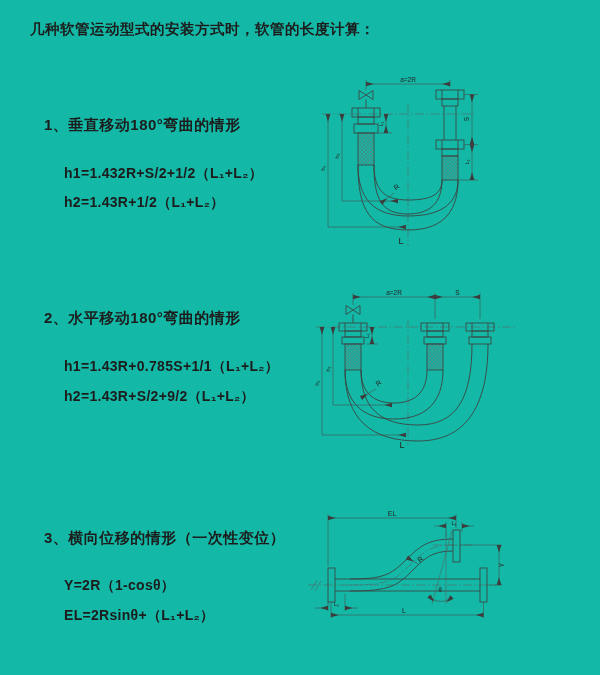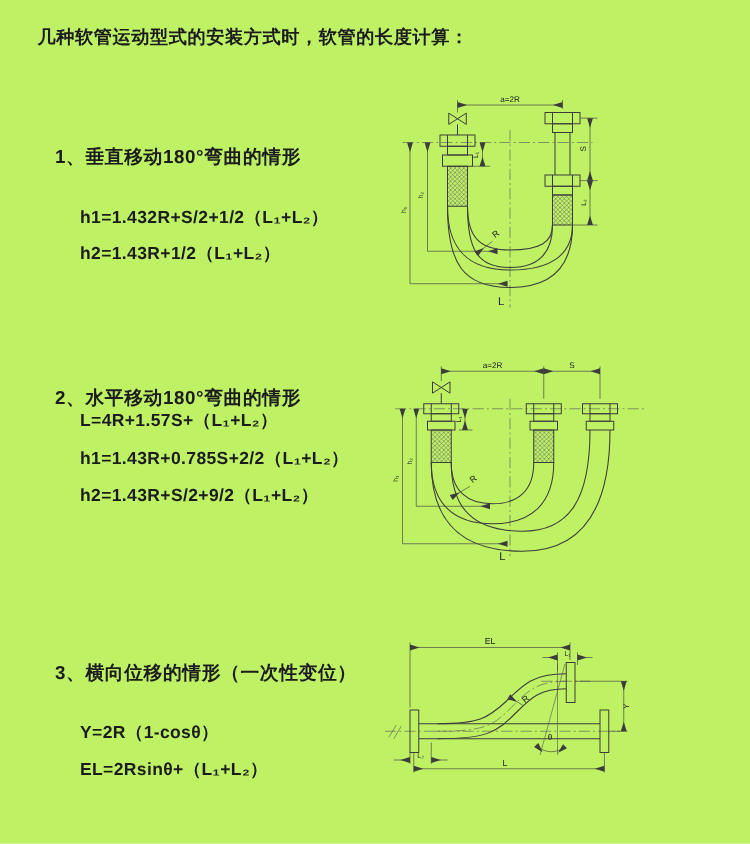--- a/index.html
+++ b/index.html
@@ -1,16 +1,16 @@
 <!DOCTYPE html>
 <html><head>
 <meta charset="utf-8">
 <style>
   html,body{margin:0;padding:0;background:#e8e8e8;}
-  .page{position:relative;width:600px;height:675px;background:#bef264;overflow:hidden;
+  .page{position:relative;width:600px;height:675px;background:#14b8a6;overflow:hidden;
         font-family:"Liberation Sans","DejaVu Sans",sans-serif;color:#1c1c1c;}
   .doc-title{position:absolute;left:30px;top:20px;font-size:14.5px;font-weight:700;letter-spacing:.5px;}
   .sec-h{position:absolute;font-size:15px;font-weight:700;letter-spacing:.5px;white-space:nowrap;margin-top:12px;}
   .formula{position:absolute;font-size:14px;font-weight:700;letter-spacing:.3px;white-space:nowrap;}
   .dwg{position:absolute;}
   
   .ln{fill:none;stroke:#3c3c3c;stroke-width:.8;}
   .hose{fill:none;stroke:#3c3c3c;stroke-width:.85;}
   .br{stroke:#3c3c3c;stroke-width:.8;}
   .dim{fill:none;stroke:#484848;stroke-width:.55;}
@@ -100,22 +100,21 @@
       <text class="dlab2" transform="rotate(-90 74.5 56)" x="74.5" y="56" text-anchor="middle">L₁</text>
 
       <text class="mid" transform="rotate(-38 90 121)" x="90" y="121" text-anchor="middle">R</text>
       <path class="dim" d="M86,125 L73,135" marker-end="url(#arr1)"></path>
 
       <text class="big" x="93" y="176" text-anchor="middle">L</text>
     </g>
   </svg>
 
   <div class="sec-h" style="left:44px;top:297px">2、水平移动180°弯曲的情形</div>
-  <div class="formula" style="left:64px;top:328px">L=4R+1.57S+（L₁+L₂）</div>
-  <div class="formula" style="left:64px;top:358px">h1=1.43R+0.785S+2/2（L₁+L₂）</div>
+  <div class="formula" style="left:64px;top:358px">h1=1.43R+0.785S+1/1（L₁+L₂）</div>
   <div class="formula" style="left:64px;top:388px">h2=1.43R+S/2+9/2（L₁+L₂）</div>
 
   <svg class="dwg" style="left:306px;top:283px" width="295" height="185" viewBox="0 0 295 185">
     <defs>
       <marker id="arr2" viewBox="0 0 10 10" refX="9.5" refY="5" markerWidth="9" markerHeight="9" markerUnits="userSpaceOnUse" orient="auto-start-reverse">
         <path d="M1,5 L9.5,2.4 L9.5,7.6 Z" fill="#3c3c3c"></path>
       </marker>
       <pattern id="braid2" patternUnits="userSpaceOnUse" width="3.5" height="3.5">
         <path d="M0,3.5 L3.5,0 M0,0 L3.5,3.5" stroke="#6a6a6a" stroke-width="0.45"></path>
       </pattern>

